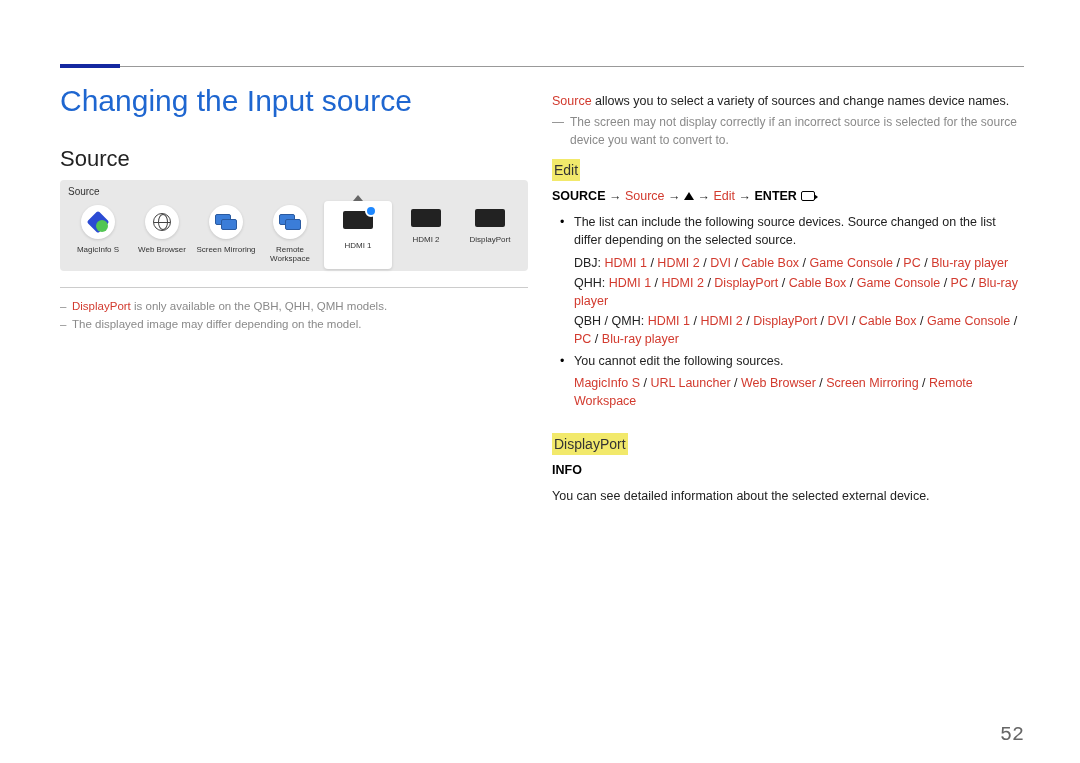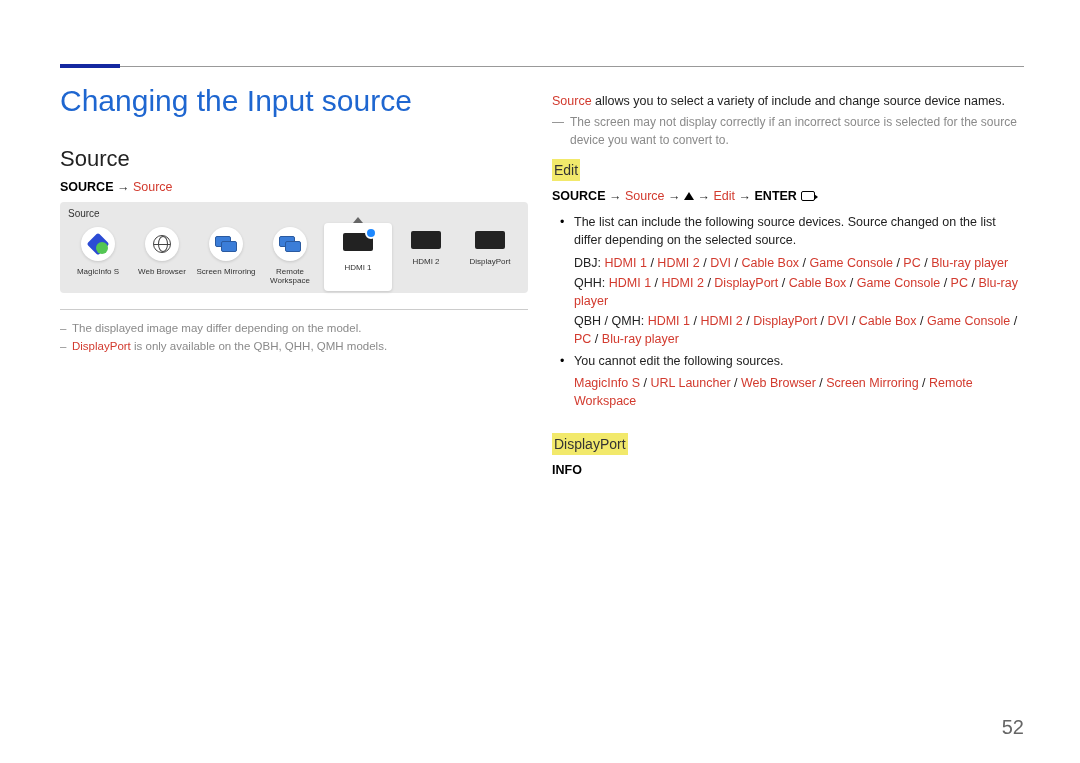--- a/index.html
+++ b/index.html
@@ -161,23 +161,24 @@
     position:relative;vertical-align:-1px;margin-left:1px;
   }
   .enter-icon::after{
     content:"";position:absolute;right:-4px;top:2px;
     border-top:3px solid transparent;border-bottom:3px solid transparent;
     border-left:4px solid #000;
   }
   .page-num {
     position: absolute;
     right: 56px;
-    bottom: 24px;
+    bottom: 17px;
     font-size: 20px;
     color: #666;
+    font-family: Liberation Mono, monospace;
   }
   .mi-ico { position:relative; }
   .mi-cube { width:16px;height:16px;background:#2b4bd4;transform:rotate(45deg);border-radius:2px;}
   .mi-dot { position:absolute;width:12px;height:12px;background:#53c653;border-radius:50%;bottom:-2px;right:-2px;}
   .globe { width:18px;height:18px;border:1.5px solid #444;border-radius:50%;position:relative;}
   .globe::before{content:"";position:absolute;top:0;bottom:0;left:50%;width:8px;margin-left:-4px;border:1.5px solid #444;border-radius:50%;}
   .globe::after{content:"";position:absolute;left:0;right:0;top:50%;height:0;border-top:1.5px solid #444;}
   .screens { position:relative;width:22px;height:16px;}
   .screens .s1,.screens .s2{position:absolute;width:16px;height:11px;background:#3b7dd8;border-radius:2px;border:1px solid #2a5aa0;}
   .screens .s1{top:0;left:0;} .screens .s2{bottom:0;right:0;}
@@ -186,25 +187,20 @@
 <body>
 
 <div class="header-rule"></div>
 <div class="header-accent"></div>
 
 <div class="page">
 
   <div class="left-col">
     <h1>Changing the Input source</h1>
     <h2>Source</h2>
-    <div class="path">
-      <span class="bold">SOURCE</span>
-      <span class="arrow">→</span>
-      <span class="red">Source</span>
-    </div>
 
     <div class="source-panel">
       <div class="source-title">Source</div>
       <div class="source-row">
 
         <div class="src-item">
           <div class="src-circle">
             <div class="mi-ico">
                 <div class="mi-cube"></div>
                 <div class="mi-dot"></div>
@@ -259,30 +255,30 @@
           <div class="src-icon">
               <div class="tv-box"></div>
             </div>
           <div>DisplayPort</div>
         </div>
 
       </div>
     </div>
 
     <ul class="note-list">
-      <li><span>The displayed image may differ depending on the model.</span></li>
       <li>
         <span class="red">DisplayPort</span><span> is only available on the QBH, QHH, QMH models.</span>
       </li>
+      <li><span>The displayed image may differ depending on the model.</span></li>
     </ul>
   </div>
 
   <div class="right-col">
     <p class="body-p">
-      <span class="red">Source</span><span> allows you to select a variety of include and change source device names.</span>
+      <span class="red">Source</span><span> allows you to select a variety of sources and change names device names.</span>
     </p>
     <p class="tnote">The screen may not display correctly if an incorrect source is selected for the source device you want to convert to.</p>
 
     <div class="hl first">Edit</div>
     <div class="path">
       <span class="bold">SOURCE</span>
       <span>→</span>
       <span class="red">Source</span>
       <span>→</span>
       <span class="tri-up"></span>
@@ -311,16 +307,17 @@
         <div class="sub" style="padding-left:0;margin-top:4px">
           <span class="red"><span class="red">MagicInfo S</span><span style="color:#222"> / </span><span class="red">URL Launcher</span><span style="color:#222"> / </span><span class="red">Web Browser</span><span style="color:#222"> / </span><span class="red">Screen Mirroring</span><span style="color:#222"> / </span><span class="red">Remote Workspace</span></span>
         </div>
       </li>
     </ul>
 
     <div class="hl">DisplayPort</div>
     <div class="path">
       <span class="bold">INFO</span>
     </div>
+    <p class="body-p">You can see detailed information about the selected external device.</p>
   </div>
 </div>
 
 <div class="page-num">52</div>
 
 </body></html>

